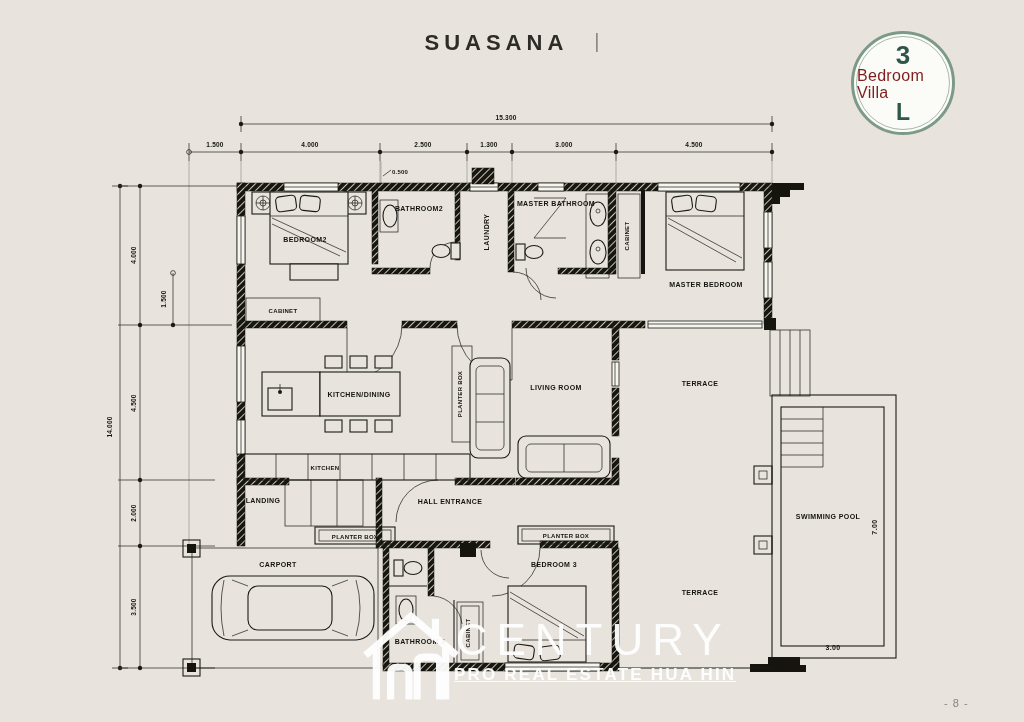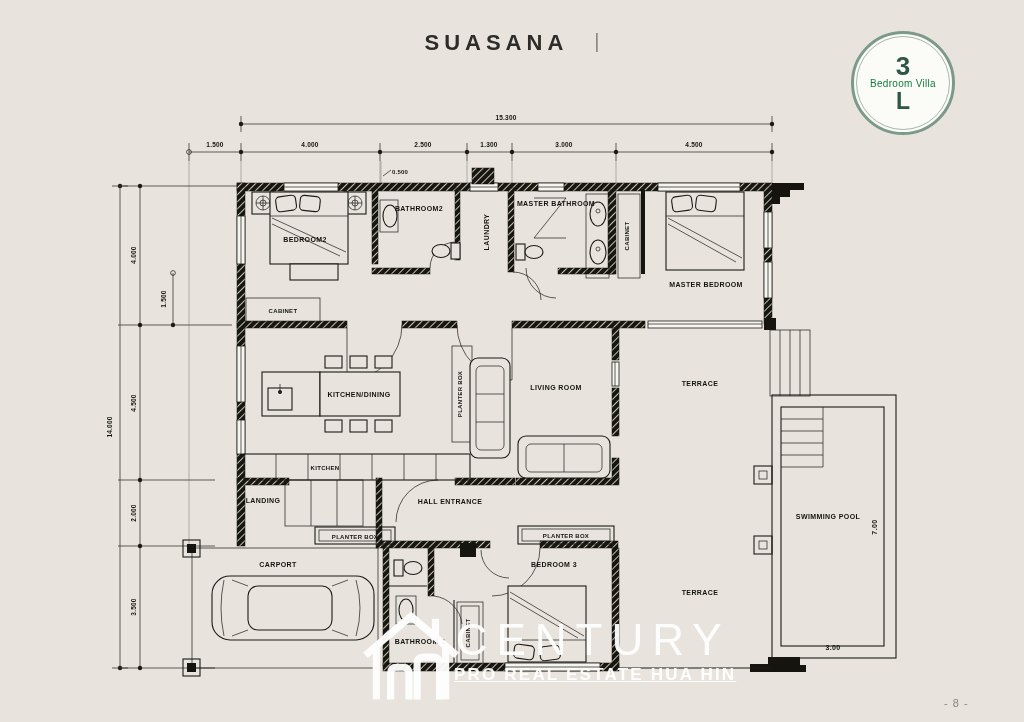--- a/index.html
+++ b/index.html
@@ -4,21 +4,21 @@
 <style>
   html,body{margin:0;padding:0;background:#cfcbc4;}
   .page{position:relative;width:1024px;height:722px;background:#e8e4dd;font-family:"Liberation Sans",sans-serif;overflow:hidden;margin:0 auto;}
   .header{position:absolute;top:30px;left:0;right:0;display:flex;justify-content:center;align-items:flex-start;gap:26px;}
   .title{font-size:22px;font-weight:bold;letter-spacing:5px;color:#2e2c28;}
   .sep{font-size:20px;color:#8a877f;font-weight:300;}
   .subtitle{font-size:18px;letter-spacing:2.5px;color:#53504a;}
   .badge{position:absolute;left:851px;top:31px;width:104px;height:104px;border-radius:50%;border:3px solid #7d9a89;box-sizing:border-box;background:#fbfbf8;display:flex;align-items:center;justify-content:center;}
   .badge-inner{width:92px;height:92px;border-radius:50%;border:1px solid #a7b8ac;display:flex;flex-direction:column;align-items:center;justify-content:center;line-height:1.02;}
   .badge-top{font-size:26px;font-weight:bold;color:#2e5747;}
-  .badge-mid{font-size:10px;color:#15803d;letter-spacing:.3px;}
+  .badge-mid{font-size:16px;color:#7f1d1d;letter-spacing:.3px;}
   .badge-bot{font-size:23px;font-weight:bold;color:#2e5747;}
   .plan{position:absolute;left:0;top:0;}
   .watermark{position:absolute;left:360px;top:606px;display:flex;align-items:flex-start;color:#fff;opacity:.95;pointer-events:none;}
   .wm-text{margin-left:-12px;margin-top:12px;}
   .wm-brand{font-size:44px;font-weight:normal;letter-spacing:9px;line-height:1;text-align:center;}
   .wm-tag{font-size:17px;font-weight:bold;letter-spacing:2.2px;margin-top:3px;margin-left:4px;text-decoration:underline;}
   .pagenum{position:absolute;left:944px;top:697px;font-size:11px;color:#8b867e;letter-spacing:1px;}
   
   .w{fill:url(#hp);stroke:#15140f;stroke-width:.5;}
   .sw{fill:#15140f;stroke:none;}

